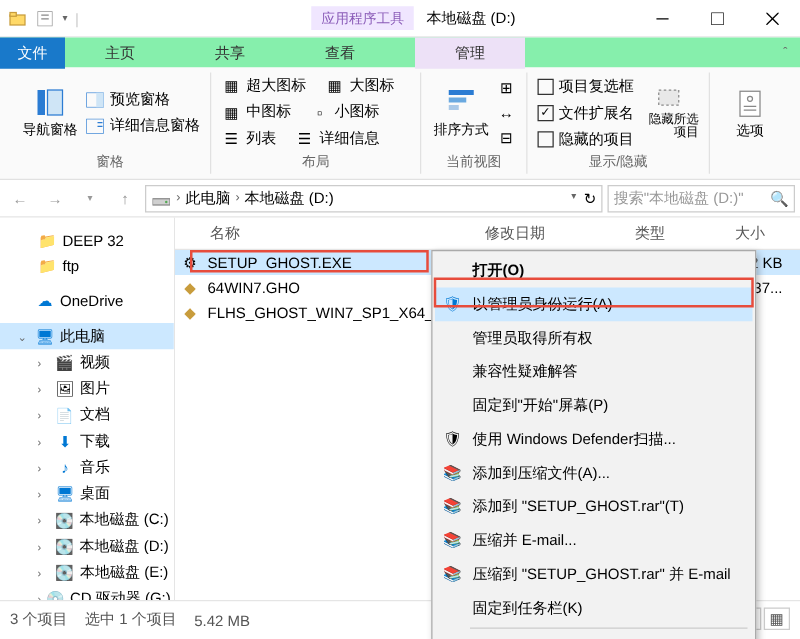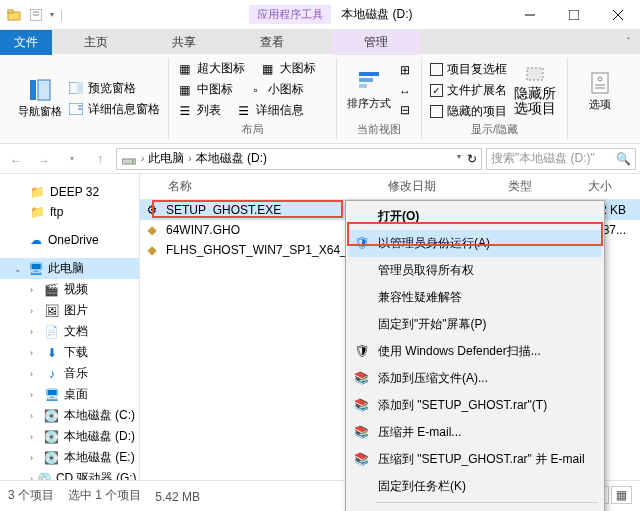--- a/index.html
+++ b/index.html
@@ -4,21 +4,21 @@
 <style>
 *{box-sizing:border-box;margin:0;padding:0;font-family:"Microsoft YaHei","Segoe UI",sans-serif;font-size:12px}
 body{width:640px;height:511px;background:#fff;overflow:hidden;position:relative}
 .titlebar{height:30px;display:flex;align-items:center;background:#fff;border-bottom:1px solid #e5e5e5}
 .qat{display:flex;align-items:center;gap:6px;padding:0 6px}
 .qat-icon{width:16px;height:16px;display:flex;align-items:center;justify-content:center}
 .tool-tab{background:#f0e6ff;padding:2px 8px;margin-left:100px;font-size:11px;color:#8a5cb8}
 .title-text{flex:1;text-align:left;padding-left:10px}
 .winbtns{display:flex;margin-left:auto}
 .winbtn{width:44px;height:30px;display:flex;align-items:center;justify-content:center;color:#333}
-.menubar{display:flex;align-items:center;background:#e5e5e5;height:24px}
+.menubar{display:flex;align-items:center;background:#86efac;height:24px}
 .file-tab{background:#1979ca;color:#fff;padding:4px 14px}
 .menu-tab{padding:4px 32px;color:#333}
 .menu-tab.active{background:#ede1f7}
 .ribbon{height:90px;background:#fafafa;border-bottom:1px solid #e1e1e1;display:flex;padding:4px 8px}
 .ribbon-group{display:flex;flex-direction:column;justify-content:space-between;padding:0 8px;border-right:1px solid #e1e1e1}
 .ribbon-group:last-child{border-right:none}
 .rg-content{display:flex;gap:4px;flex:1;align-items:center}
 .rg-label{font-size:11px;color:#666;text-align:center;padding-bottom:2px}
 .big-btn{display:flex;flex-direction:column;align-items:center;justify-content:center;width:48px;gap:2px}
 .small-row{display:flex;align-items:center;gap:4px;padding:2px 0}
@@ -131,20 +131,21 @@
               <svg width="14" height="12">
                 <rect width="14" height="12" fill="none" stroke="#2b7cd3"></rect>
                 <line x1="9" y1="3" x2="13" y2="3" stroke="#2b7cd3"></line>
                 <line x1="9" y1="6" x2="13" y2="6" stroke="#2b7cd3"></line>
               </svg>
             </span>
             <span>详细信息窗格</span>
           </div>
       </div>
     </div>
+    <div class="rg-label">窗格</div>
   </div>
 
   <div class="ribbon-group" style="flex:1">
     <div class="rg-content" style="flex-direction:column;align-items:flex-start;gap:0">
       <div class="small-row"><span class="icon-box">▦</span><span>超大图标</span>&nbsp;&nbsp;<span class="icon-box">▦</span><span>大图标</span></div>
       <div class="small-row"><span class="icon-box">▦</span><span>中图标</span>&nbsp;&nbsp;<span class="icon-box">▫</span><span>小图标</span></div>
       <div class="small-row"><span class="icon-box">☰</span><span>列表</span>&nbsp;&nbsp;<span class="icon-box">☰</span><span>详细信息</span></div>
     </div>
     <div class="rg-label">布局</div>
   </div>
@@ -187,21 +188,21 @@
           </div>
         <div class="small-row">
             <span class="checkbox"></span>
             <span>隐藏的项目</span>
           </div>
       </div>
       <div class="big-btn">
         <svg width="24" height="20">
             <rect x="4" y="4" width="16" height="12" fill="#e8e8e8" stroke="#888" stroke-dasharray="2"></rect>
           </svg>
-        <span style="font-size:14px;line-height:1.1;text-align:center">隐藏所选项目</span>
+        <span style="font-size:10px;line-height:1.1;text-align:right">隐藏所选项目</span>
       </div>
     </div>
     <div class="rg-label">显示/隐藏</div>
   </div>
 
   <div class="ribbon-group" style="border-right:none">
     <div class="rg-content">
       <div class="big-btn">
         <svg width="24" height="24">
             <rect x="4" y="2" width="16" height="20" fill="#fff" stroke="#888"></rect>

